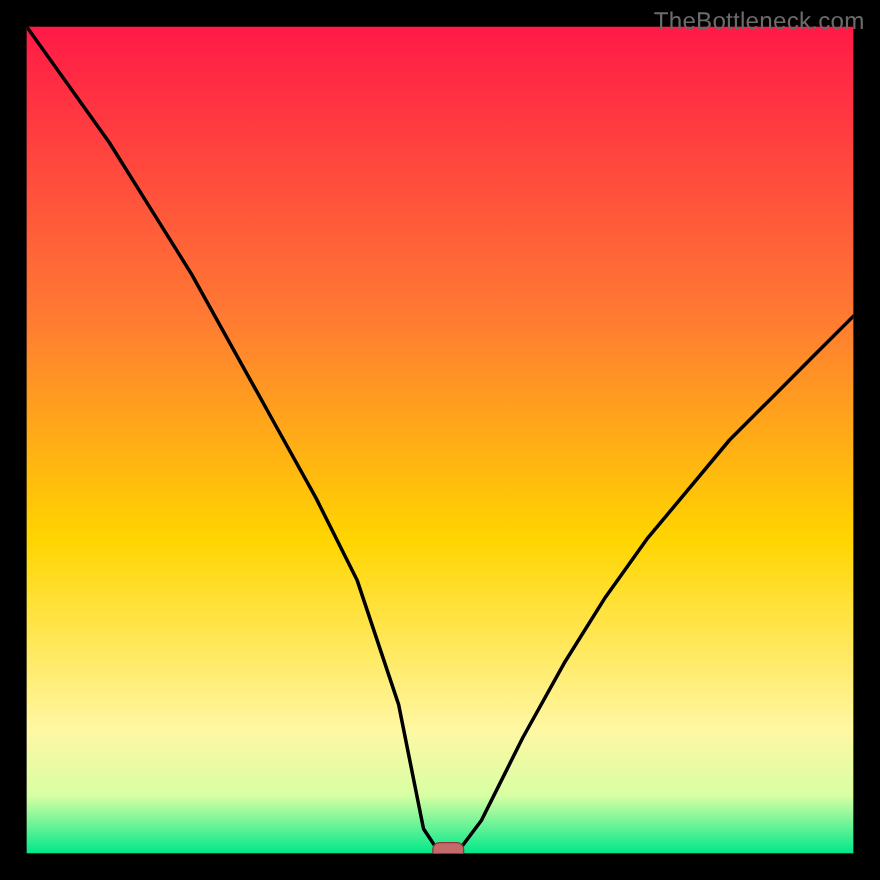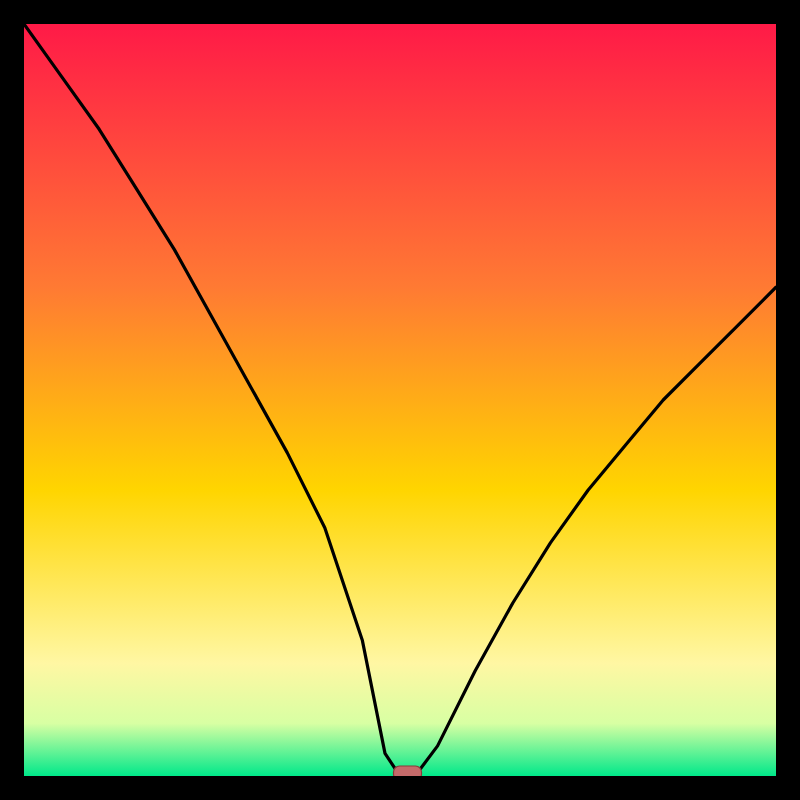--- a/index.html
+++ b/index.html
@@ -37,20 +37,21 @@
   .plot svg {
     width: 752px;
     height: 752px;
     display: block;
   }
 </style>
 </head>
 <body>
 
 <div class="frame">
+  <div class="watermark">TheBottleneck.com</div>
 
   <div class="plot">
     <svg viewBox="0 0 752 752" xmlns="http://www.w3.org/2000/svg">
       <defs>
         <linearGradient id="bg-grad" x1="0" y1="0" x2="0" y2="1">
           <stop id="g0" offset="0%" stop-color="#ff1a47"></stop>
           <stop id="g1" offset="35%" stop-color="#ff7a33"></stop>
           <stop id="g2" offset="62%" stop-color="#ffd500"></stop>
           <stop id="g3" offset="85%" stop-color="#fff7a3"></stop>
           <stop id="g4" offset="93%" stop-color="#d8ffa3"></stop>

